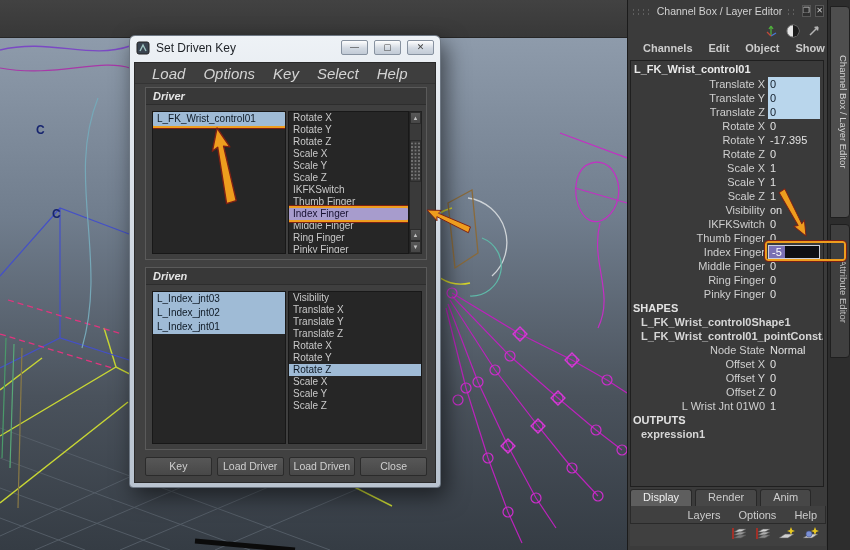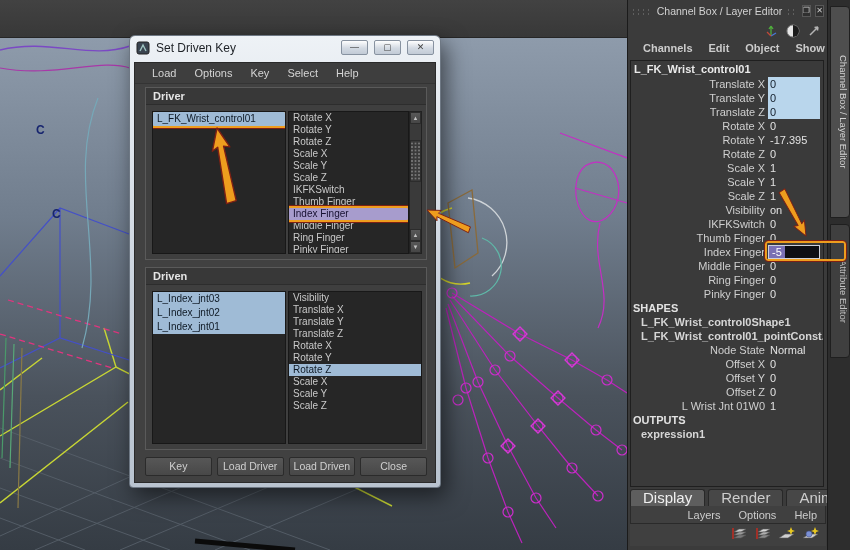--- a/index.html
+++ b/index.html
@@ -20,27 +20,27 @@
     box-shadow:5px 8px 22px rgba(0,0,0,.55); }
   #sdk-titlebar { height:23px; display:flex; align-items:center; padding:0 6px; gap:6px; }
   #sdk-title { font-size:12px; color:#1d2126; flex:1; }
   .win-btn { width:27px; height:15px; border:1px solid #8792a0; border-radius:2px;
     background:linear-gradient(#fefefe,#d2d9e2 55%,#c2cbd6); font-size:9px; line-height:12px;
     text-align:center; color:#444; }
   #sdk-content { position:absolute; left:4px; top:26px; right:4px; bottom:4px;
     background:#414141; border:1px solid #2a2a2a; }
   #sdk-menu { height:21px; display:flex; align-items:center; padding-left:8px;
     background:#3e3e3e; border-bottom:1px solid #343434; }
-  #sdk-menu .menu-item { font-size:11px; color:#d4d4d4; padding:0 9px; }
+  #sdk-menu .menu-item { font-size:15px; color:#d4d4d4; padding:0 9px;font-style:italic; }
 
   .group { position:absolute; left:10px; width:282px; border:1px solid #5a5a5a; background:#3f3f3f; }
   #driver-group { top:24px; height:173px; }
   #driven-group { top:204px; height:183px; }
   .group-header { height:17px; background:#383838; border-bottom:1px solid #2d2d2d;
-    font-size:11px; font-weight:bold; color:#e4e4e4; padding:2px 0 0 7px; }
+    font-size:11px; font-weight:bold; color:#e4e4e4; padding:2px 0 0 7px;font-style:italic; }
   .obj-list, .attr-list { position:absolute; background:#262626; border:1px solid #181818; overflow:hidden; }
   #driver-objects, #driven-objects { left:6px; top:23px; width:134px; }
   #driver-objects { height:143px; } #driven-objects { height:153px; }
   #driver-attrs { left:142px; top:23px; width:121px; height:143px; }
   #driven-attrs { left:142px; top:23px; width:134px; height:153px; }
   .list-item { font-size:10px; color:#c9c9c9; height:12px; line-height:12px; padding-left:4px; white-space:nowrap; }
   .obj-list .list-item { height:14px; line-height:14px; }
   .sel { background:#9fbbd6; color:#0f1a26; }
   .sel-purple { background:#a79ccd; color:#161030; }
   .orange-box { box-shadow:0 0 0 2px #ee9d1e, 0 0 0 3px #7d2014; border-radius:1px; position:relative; z-index:5; }
@@ -82,21 +82,21 @@
   .ch-val.blue { background:#b9d6ec; color:#141f2b; }
   .ch-val.edit { background:#0e0e14; border:1px solid #cdd0dc; padding:0; display:flex; }
   .ch-val.edit .sel-text { background:#7a70b4; color:#ffffff; padding:0 3px; height:12px; line-height:12px; }
   .cb-section { font-size:11px; font-weight:bold; color:#e2e2e2; height:14px; line-height:14px; padding-left:2px; }
   .cb-shape { font-size:11px; font-weight:bold; color:#d6d6d6; height:14px; line-height:14px; padding-left:10px; white-space:nowrap; }
 
   
   #layer-editor { position:absolute; left:2px; top:489px; width:196px; height:59px; }
   #le-tabs { display:flex; gap:3px; height:17px; }
   .le-tab { padding:0 12px; background:#474747; border:1px solid #282828; border-bottom:none;
-    border-radius:3px 3px 0 0; font-size:15px; color:#cdcdcd; line-height:15px; }
+    border-radius:3px 3px 0 0; font-size:11px; color:#cdcdcd; line-height:15px; }
   .le-tab.active { background:#5e5e5e; color:#efefef; }
   #le-menu { height:18px; display:flex; gap:2px; align-items:center; background:#404040;
     border:1px solid #2a2a2a; border-top:none; padding-left:6px;justify-content:flex-end; }
   #le-menu .menu-item { font-size:11px; color:#cccccc; padding:0 8px; }
   #le-icons { height:22px; display:flex; justify-content:flex-end; gap:5px; padding:2px 6px 0 0; background:#404040; }
 
   
   #side-strip { left:827px; top:0; width:23px; height:550px; background:#2d2d2d;
     border-left:1px solid #1a1a1a; z-index:10; }
   .side-tab { position:absolute; left:2px; width:20px; writing-mode:vertical-rl;

